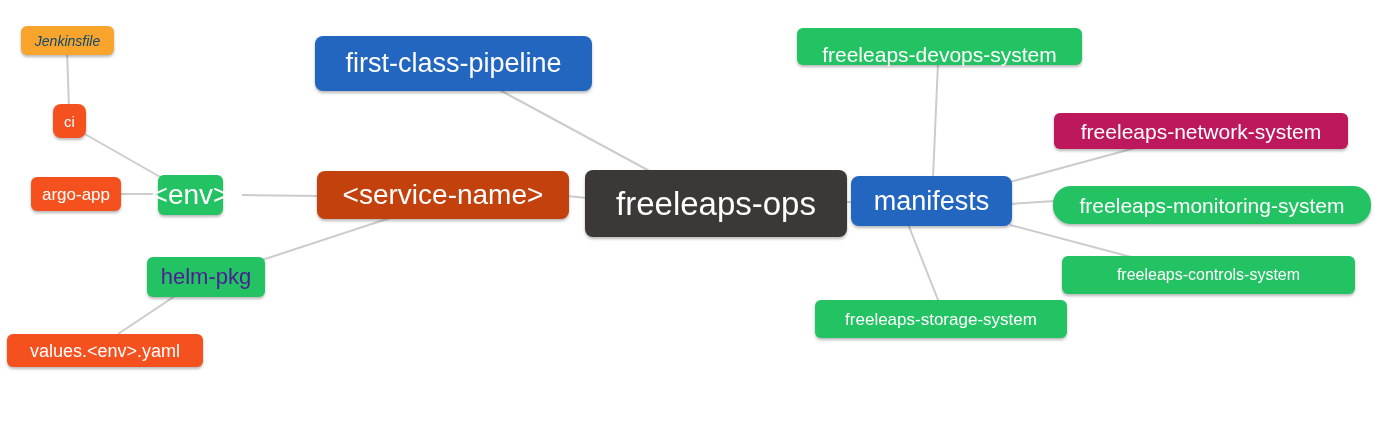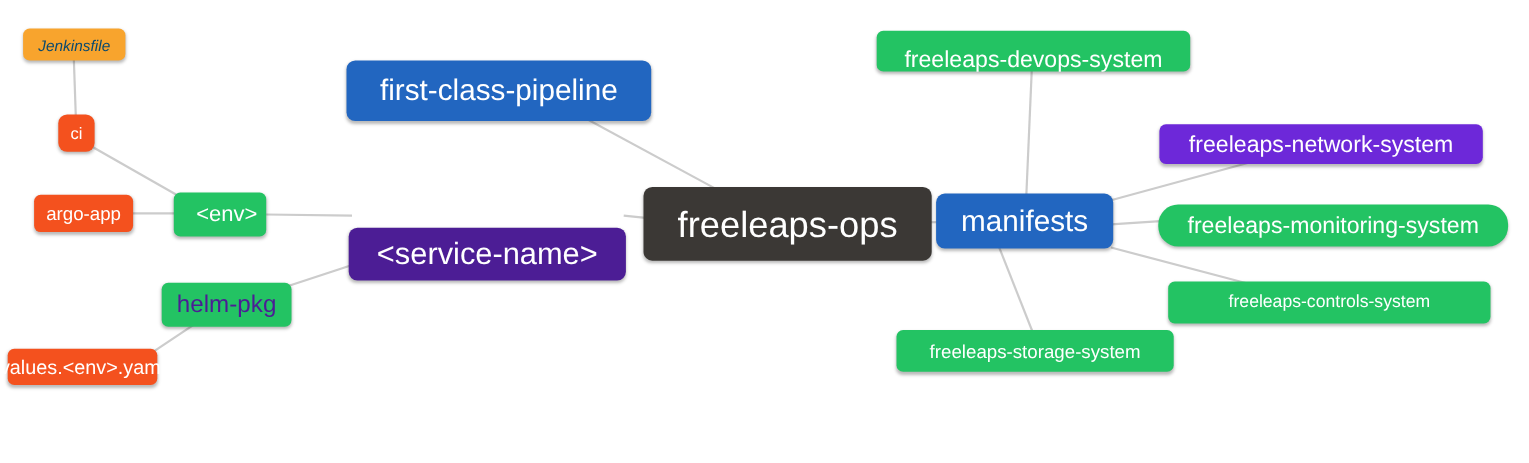--- a/index.html
+++ b/index.html
@@ -34,24 +34,24 @@
     padding: 0 8px;
     cursor: default;
     line-height: 1;
   }
   .label { display: inline-block; }
 
   
   .n-jenkinsfile { left: 21px;  top: 26px;  width: 93px;  height: 29px; font-size: 14px; }
   .n-ci          { left: 53px;  top: 104px; width: 33px;  height: 34px; font-size: 15px; border-radius: 8px; }
   .n-argo       { left: 31px;  top: 177px; width: 90px;  height: 34px; font-size: 17px; }
-  .n-env        { left: 158px; top: 175px; width: 84px;  height: 40px; font-size: 20px; justify-content: flex-end; }
+  .n-env        { left: 158px; top: 175px; width: 65px;  height: 40px; font-size: 28px; }
   .n-helm       { left: 147px; top: 257px; width: 118px; height: 40px; font-size: 22px; }
-  .n-values     { left: 7px;   top: 317px; width: 136px; height: 33px; font-size: 18px; }
-  .n-fcp        { left: 315px; top: 36px;  width: 277px; height: 55px; font-size: 27px; border-radius: 8px; margin-top: 19px; }
+  .n-values     { left: 7px;   top: 334px; width: 196px; height: 33px; font-size: 18px; }
+  .n-fcp        { left: 315px; top: 36px;  width: 277px; height: 55px; font-size: 27px; border-radius: 8px; }
   .n-service    { left: 317px; top: 171px; width: 252px; height: 48px; font-size: 28px; border-radius: 8px; }
   .n-ops        { left: 585px; top: 170px; width: 262px; height: 67px; font-size: 33px; border-radius: 8px; }
   .n-manifests  { left: 851px; top: 176px; width: 161px; height: 50px; font-size: 27px; border-radius: 8px; }
   .n-devops     { left: 797px; top: 28px;  width: 285px; height: 37px; font-size: 21px; align-items: flex-end; }
   .n-network    { left: 1054px;top: 113px; width: 294px; height: 36px; font-size: 21px; }
   .n-monitoring { left: 1053px;top: 186px; width: 318px; height: 38px; font-size: 21px; }
   .n-controls   { left: 1062px;top: 256px; width: 293px; height: 38px; font-size: 16px; }
   .n-storage    { left: 815px; top: 300px; width: 252px; height: 38px; font-size: 17px; }
 </style>
 </head>
@@ -97,37 +97,37 @@
   </div>
 
   <div class="node n-values" style="background: rgb(244, 81, 30); color: rgb(255, 255, 255);">
     <span class="label">values.&lt;env&gt;.yaml</span>
   </div>
 
   <div class="node n-fcp" style="background: rgb(34, 102, 192); color: rgb(255, 255, 255);">
     <span class="label">first-class-pipeline</span>
   </div>
 
-  <div class="node n-service" style="background: #4c1d95; color: rgb(255, 255, 255); margin-top: 36px;">
+  <div class="node n-service" style="background: #c2410c; color: rgb(255, 255, 255);">
     <span class="label">&lt;service-name&gt;</span>
   </div>
 
   <div class="node n-ops" style="background: rgb(59, 56, 53); color: rgb(255, 255, 255);">
     <span class="label">freeleaps-ops</span>
   </div>
 
   <div class="node n-manifests" style="background: rgb(34, 102, 192); color: rgb(255, 255, 255);">
     <span class="label">manifests</span>
   </div>
 
   <div class="node n-devops" style="background: rgb(35, 195, 99); color: rgb(255, 255, 255);">
     <span class="label">freeleaps-devops-system</span>
   </div>
 
-  <div class="node n-network" style="background: #6d28d9; color: rgb(255, 255, 255);">
+  <div class="node n-network" style="background: #be185d; color: rgb(255, 255, 255);">
     <span class="label">freeleaps-network-system</span>
   </div>
 
   <div class="node n-monitoring" style="background: rgb(35, 195, 99); color: rgb(255, 255, 255); border-radius: 18px;">
     <span class="label">freeleaps-monitoring-system</span>
   </div>
 
   <div class="node n-controls" style="background: rgb(35, 195, 99); color: rgb(255, 255, 255);">
     <span class="label">freeleaps-controls-system</span>
   </div>

